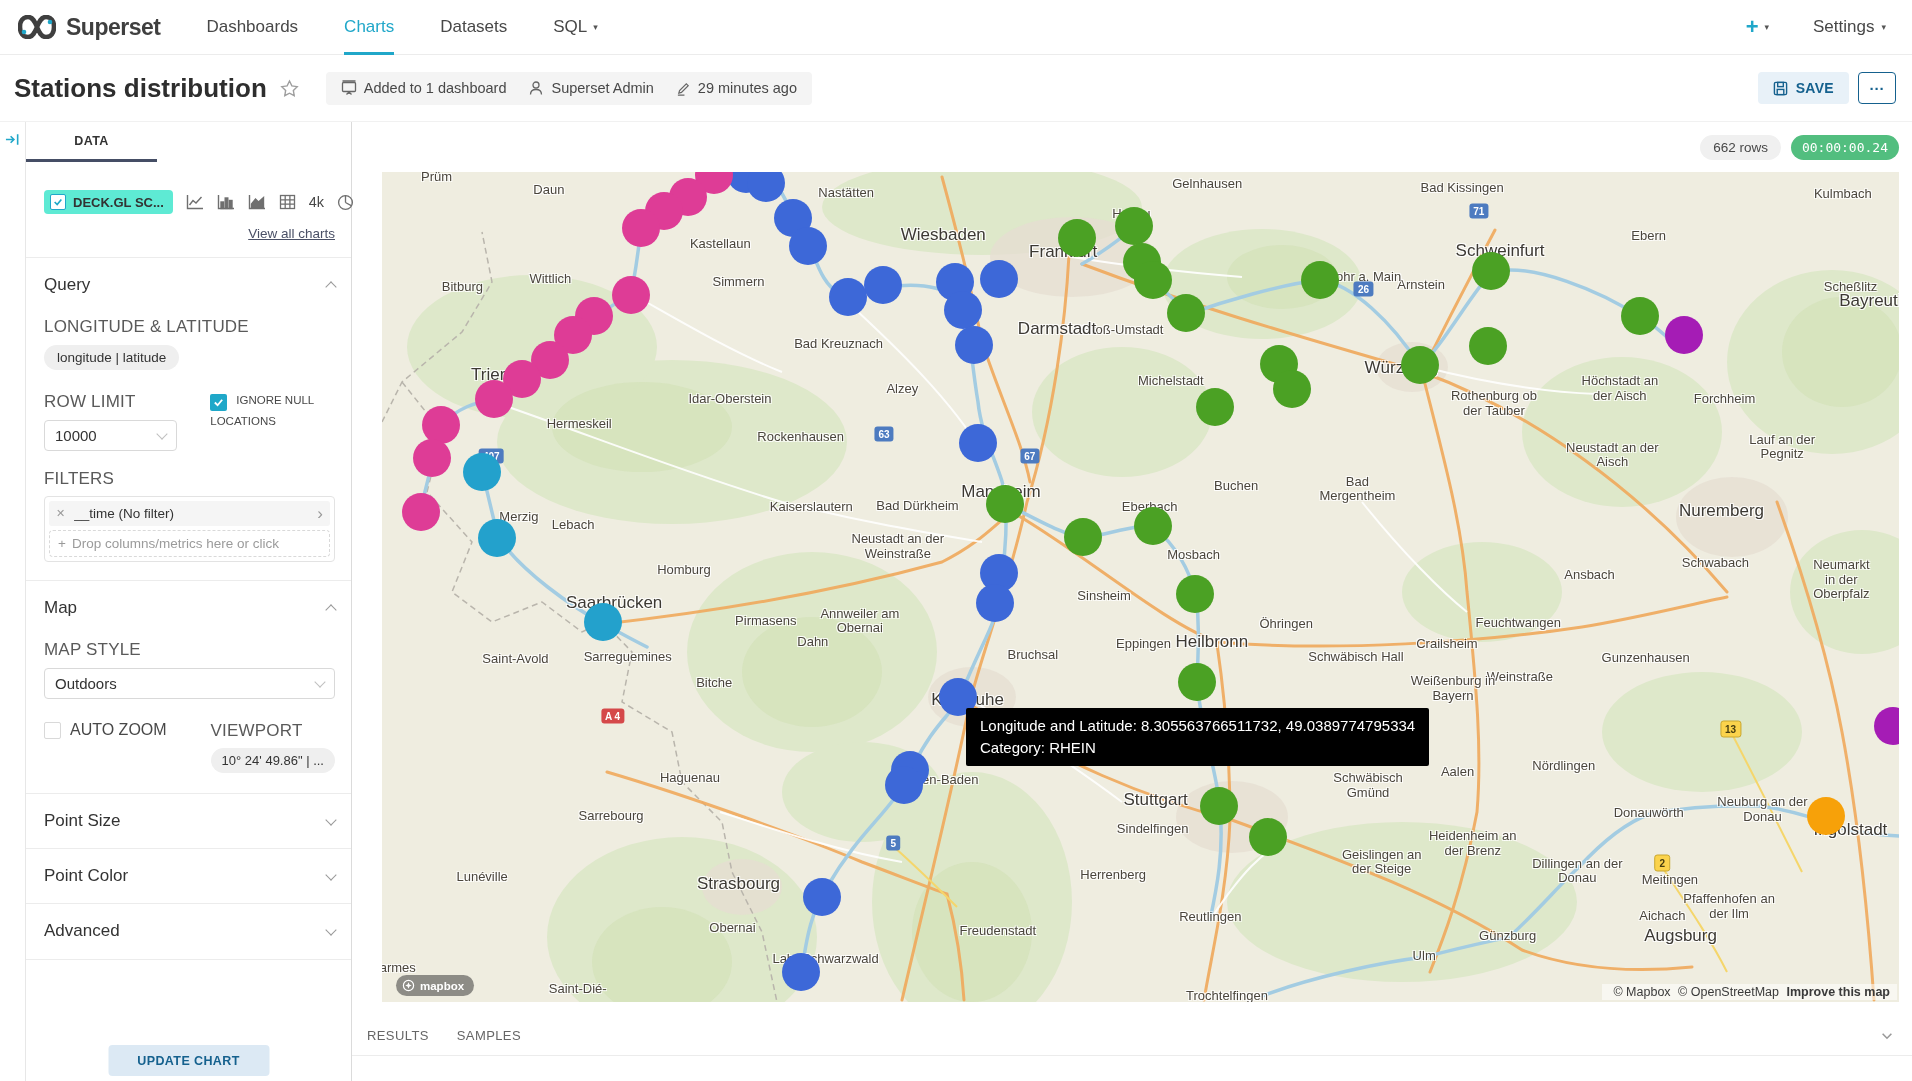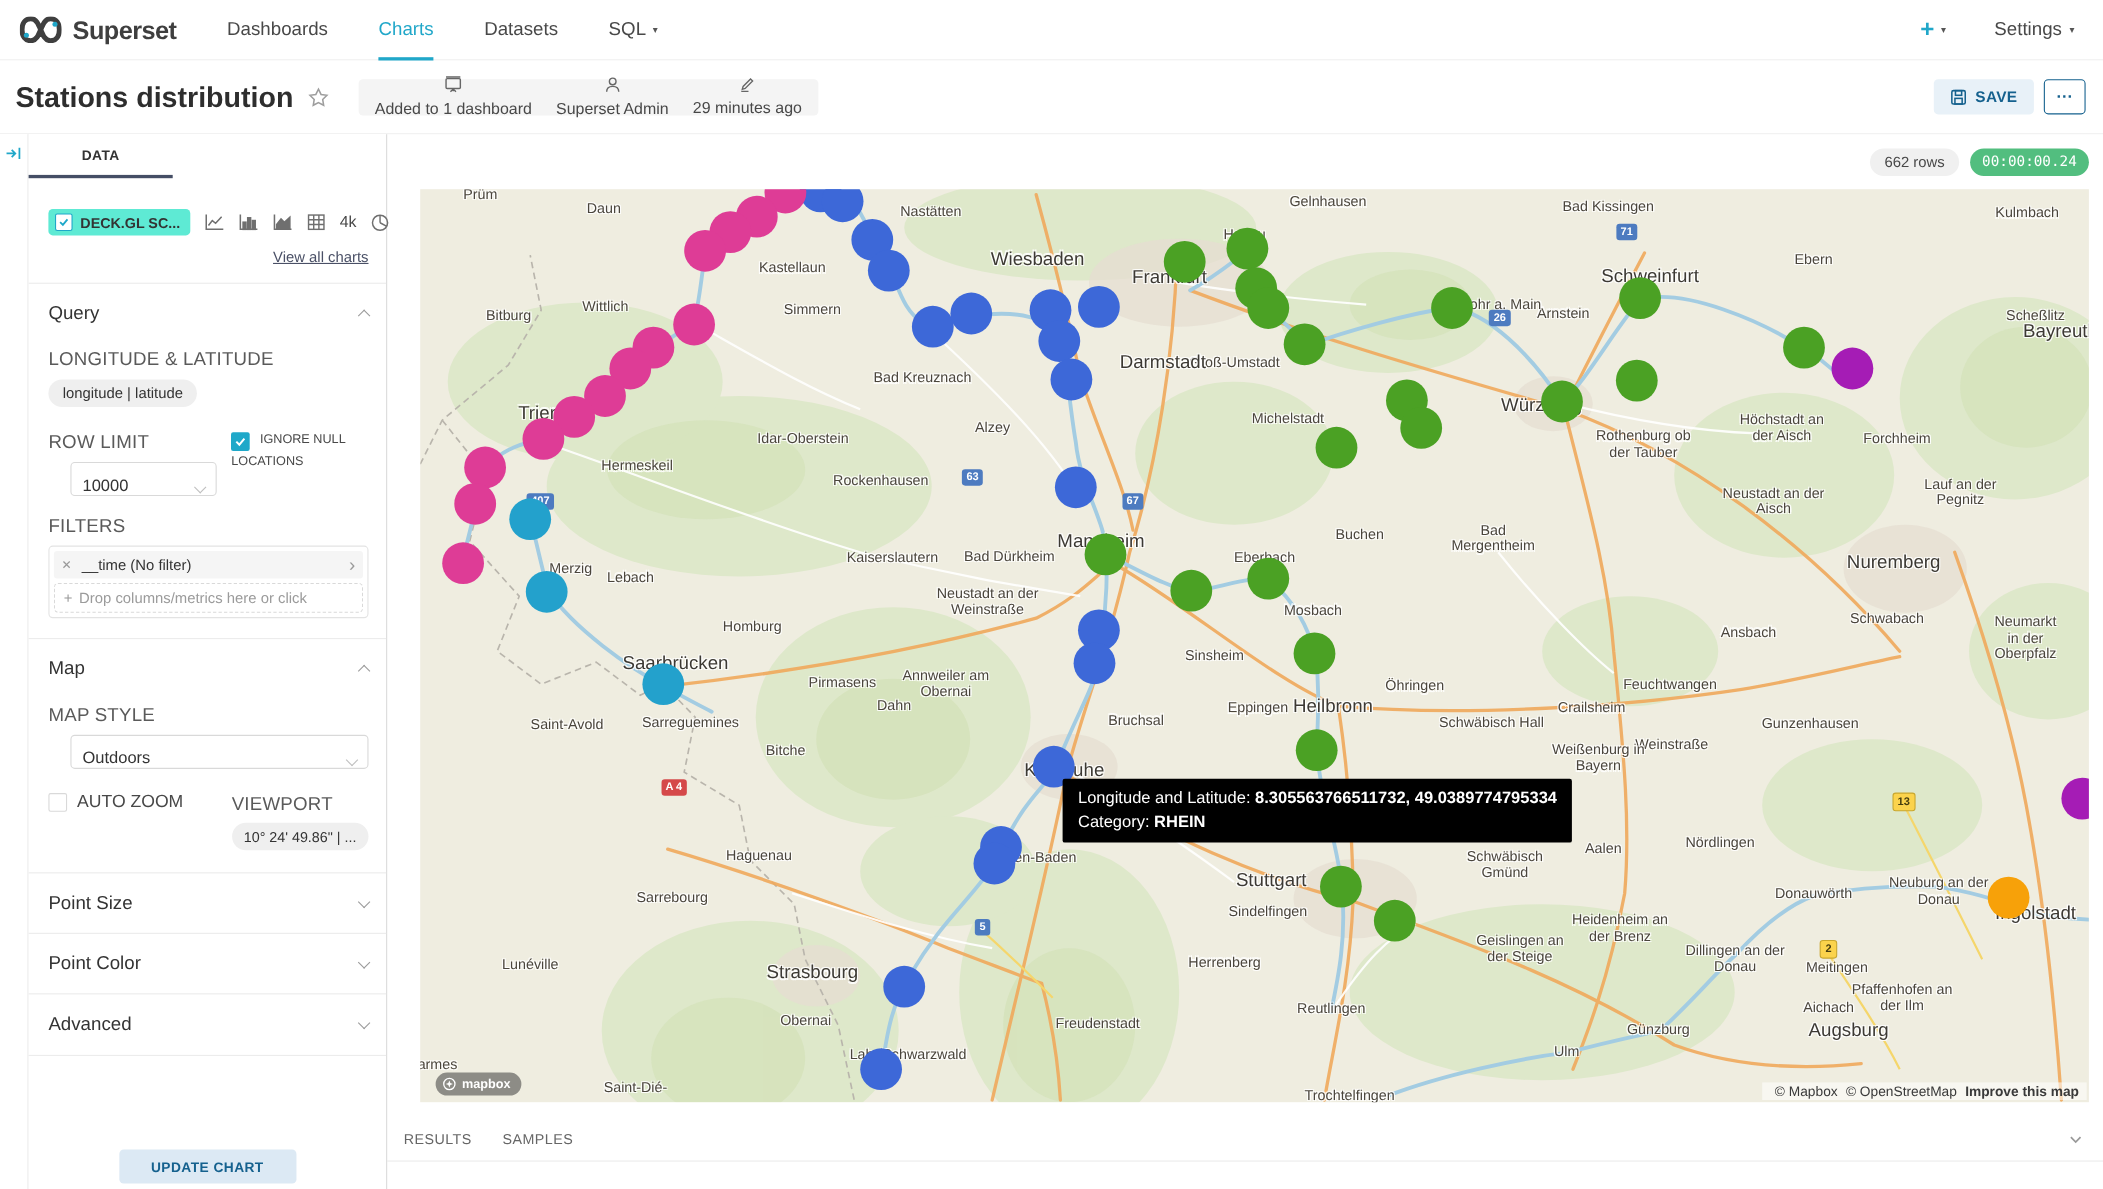--- a/index.html
+++ b/index.html
@@ -22,21 +22,21 @@
   .plus-glyph { color:#20A7C9; font-size:22px; font-weight:bold; line-height:1; }
   .settings-menu { display:flex; align-items:center; gap:7px; font-size:17px; color:#484848; cursor:pointer; }
 
   
   .page-header { height:67px; display:flex; align-items:center; padding:0 16px 0 14px;
     border-bottom:1px solid #F1F1F1; background:#fff; }
   .page-title { font-size:26px; font-weight:bold; color:#2E2E2E; }
   .fav-star { margin-left:12px; cursor:pointer; display:flex; }
   .meta-pill { margin-left:26px; background:#F4F4F4; border-radius:4px; height:33px;
     display:flex; align-items:center; gap:22px; padding:0 15px; font-size:14.5px; color:#484848; }
-  .meta-item { display:flex; align-items:center; gap:7px;flex-direction:column; }
+  .meta-item { display:flex; align-items:center; gap:7px; }
   .meta-item svg { flex:none; }
   .hdr-actions { margin-left:auto; display:flex; align-items:center; gap:9px; }
   .save-btn { height:32px; display:flex; align-items:center; gap:8px; padding:0 15px;
     background:#E8F1F8; border:none; border-radius:4px; color:#15618E; font-weight:bold;
     font-size:14px; letter-spacing:.3px; cursor:pointer; font-family:inherit; }
   .more-btn { width:38px; height:32px; border:1px solid #15618E; border-radius:4px;
     background:#fff; color:#15618E; font-weight:bold; font-size:15px; cursor:pointer;
     line-height:1; font-family:inherit; }
 
   
@@ -70,22 +70,22 @@
   .chev { width:8px; height:8px; border-right:1.6px solid #999; border-bottom:1.6px solid #999;
     display:inline-block; flex:none; }
   .chev.up { transform:rotate(-135deg); margin-top:4px; }
   .chev.down { transform:rotate(45deg); margin-bottom:3px; }
   .ctrl-label { margin-top:22px; font-size:17px; color:#5A5A5A; letter-spacing:.2px; }
   .gray-chip { display:inline-block; margin-top:8px; background:#EFEFEF; border-radius:13px;
     padding:5px 13px; font-size:13.5px; color:#333; cursor:pointer; }
   .two-col { display:flex; margin-top:0; }
   .col-left { width:176px; }
   .select-box { margin-top:8px; height:31px; border:1px solid #D9D9D9; border-radius:4px;
-    display:flex; align-items:flex-end; padding:0 10px; font-size:15px; color:#333;
-    cursor:pointer; background:#fff;margin-left:20px; }
+    display:flex; align-items:center; padding:0 10px; font-size:15px; color:#333;
+    cursor:pointer; background:#fff; }
   .select-box.small { width:133px; }
   .select-box .chev { margin-left:auto; border-color:#BFBFBF; }
   .cb-group { width:132px; font-size:11.5px; color:#484848; line-height:1.75; margin-top:20px; }
   .cb-box { width:17px; height:17px; border-radius:2px; display:inline-flex; align-items:center;
     justify-content:center; vertical-align:-4px; margin-right:9px; cursor:pointer; }
   .cb-box.checked { background:#1FA8C9; }
   .cb-box.unchecked { background:#fff; border:1px solid #D9D9D9; }
   .filter-box { margin-top:7px; border:1px solid #E3E3E3; border-radius:4px; padding:4px; }
   .filter-chip { display:flex; align-items:center; gap:9px; background:#F5F5F5; border-radius:3px;
     padding:4px 7px; font-size:13.5px; color:#333; cursor:pointer; }
@@ -121,21 +121,21 @@
   .shield { position:absolute; transform:translate(-50%,-50%); font-size:10px; font-weight:bold;
     padding:1px 4px; border-radius:3px; line-height:1.3; white-space:nowrap; }
   .shield.b { background:#4D7BC0; color:#fff; }
   .shield.y { background:#FBD34C; color:#463D0F; border:1px solid #C9A72E; }
   .shield.r { background:#D5494A; color:#fff; }
   .dot { position:absolute; width:38px; height:38px; border-radius:50%;
     transform:translate(-50%,-50%); }
   .map-tooltip { position:absolute; left:584px; top:536px; background:#000; color:#fff;
     border-radius:2px; padding:7px 14px; font-size:15px; line-height:1.45; z-index:10;
     white-space:nowrap; }
-  .map-tooltip b { font-weight:bold;margin-top:36px; }
+  .map-tooltip b { font-weight:normal;margin-top:36px; }
   .mapbox-logo { position:absolute; left:14px; bottom:6px; height:21px; display:flex;
     align-items:center; gap:5px; background:rgba(60,60,60,.55); border-radius:11px;
     padding:0 10px 0 6px; color:#fff; font-size:11.5px; font-weight:bold; cursor:pointer; z-index:5; }
   .map-attrib { position:absolute; right:2px; bottom:2px; background:rgba(255,255,255,.55);
     padding:1px 7px; font-size:12.5px; color:#3A3A3A; z-index:5; }
   .map-attrib span { margin-left:4px; }
   .map-attrib .improve { font-weight:bold; cursor:pointer; }
   .map-attrib .lnk { cursor:pointer; }
 
   

